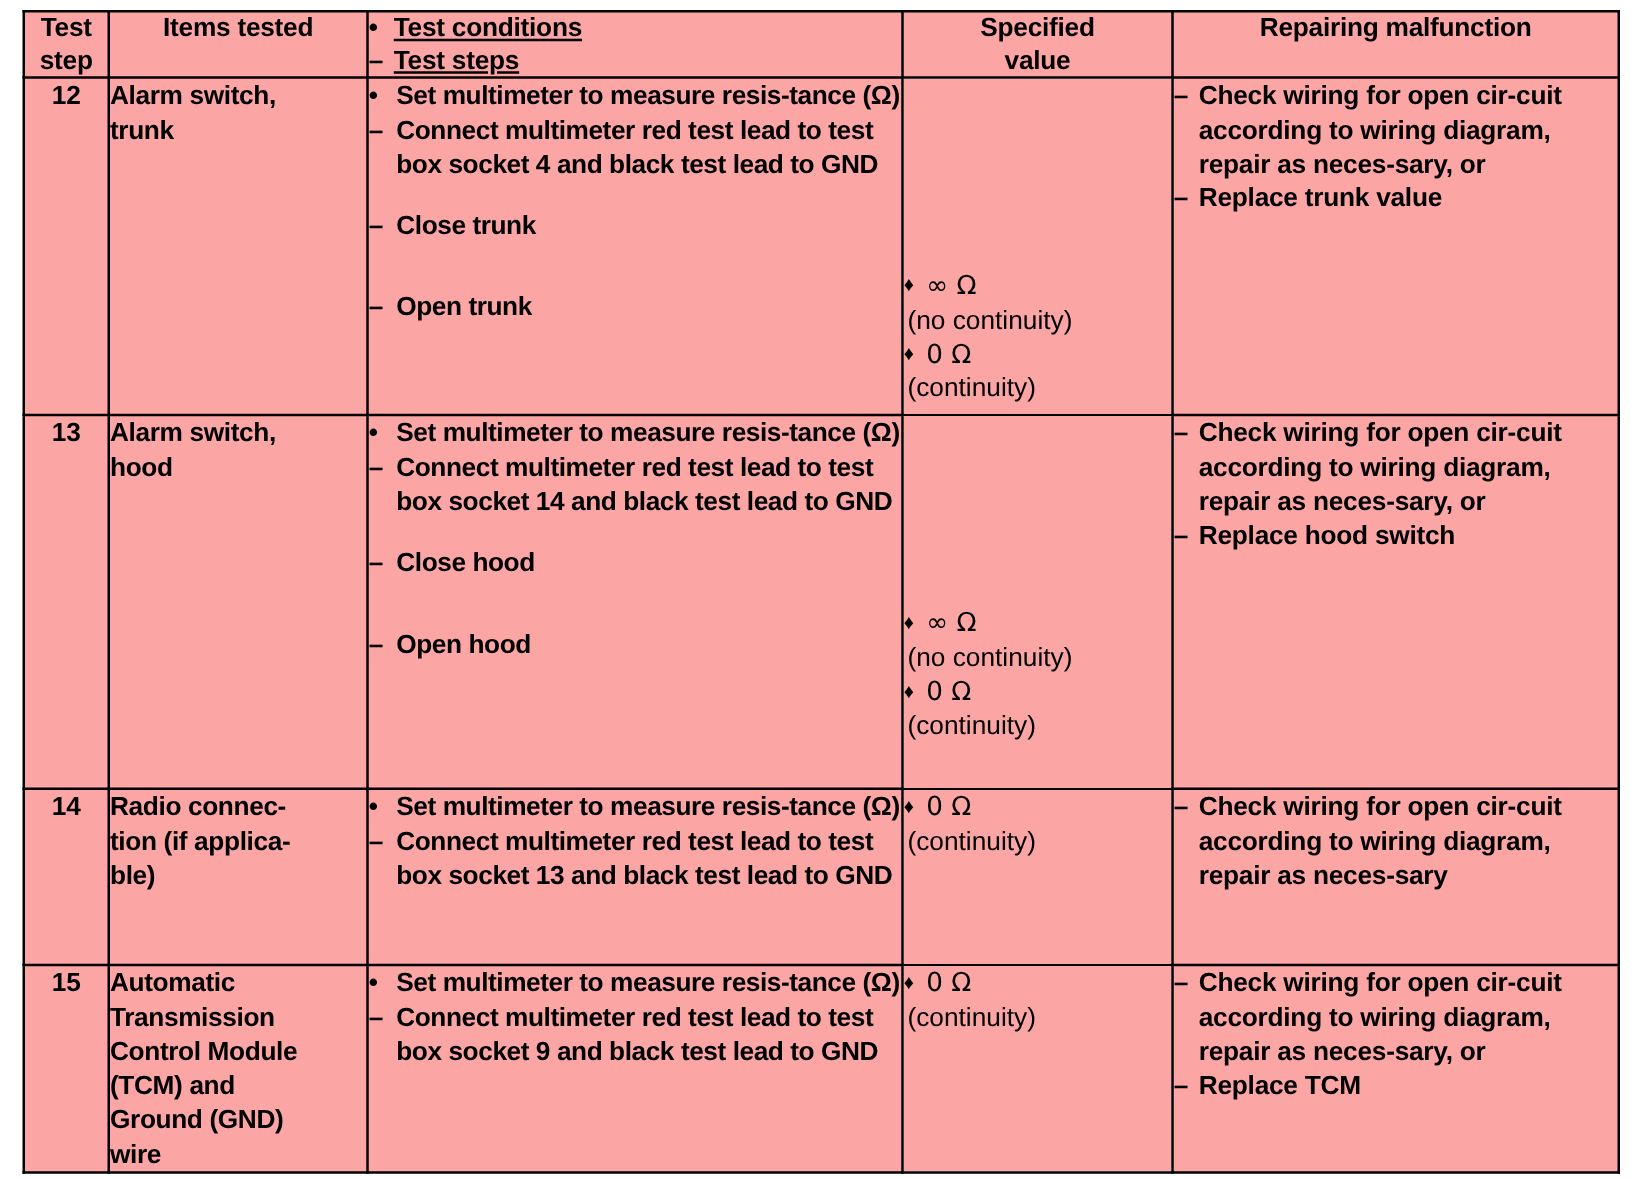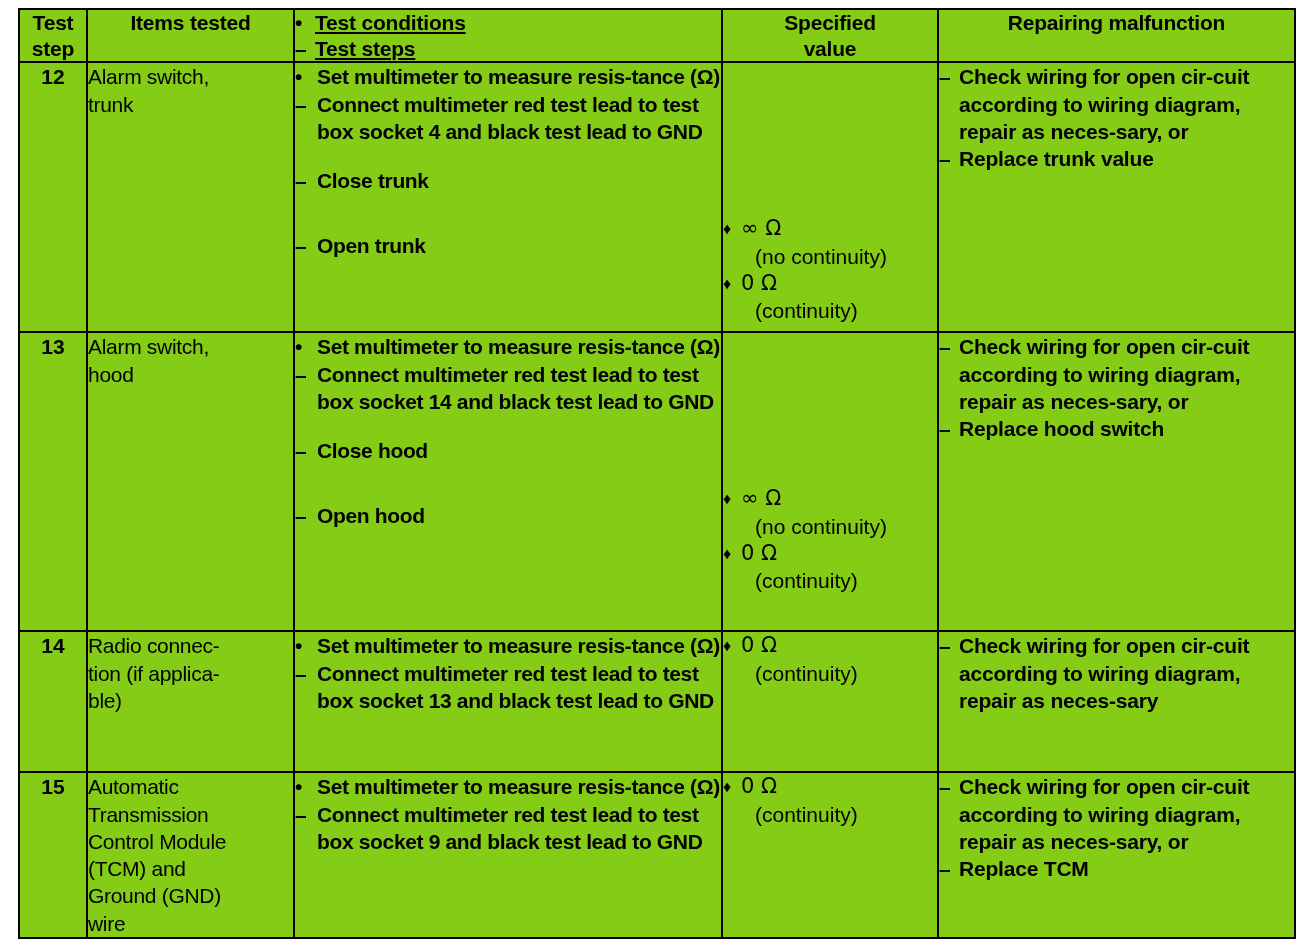--- a/index.html
+++ b/index.html
@@ -29,21 +29,21 @@
     width: 1276px;
     border-collapse: collapse;
     table-layout: fixed;
     background: #ffffff;
   }
   table.test-table td,
   table.test-table th {
     border: 2px solid #000000;
     vertical-align: top;
     padding: 0;
-    background: #84cc16;
+    background: #fca5a5;
   }
   
   col.c-step  { width: 68px;  }
   col.c-items { width: 207px; }
   col.c-cond  { width: 428px; }
   col.c-spec  { width: 216px; }
   col.c-rep   { width: 357px; }
 
   
   thead th {
@@ -114,41 +114,41 @@
     flex: 1 1 auto;
   }
   .cond-cell .bline { font-weight: bold; letter-spacing: -0.35px; }
   .cond-cell .bline + .bline { margin-top: 0px; }
   .rep-cell .bmark { flex: 0 0 20px; width: 20px; }
 
   
   .gap-a { height: 22px; }
   .gap-b { height: 38px; }
 
-  .items-line { margin: 0; }
+  .items-line { margin: 0; font-weight: bold; }
 
   
   .spec-stack {
     font-weight: normal;
   }
   .spec-push-12 { height: 152px; }
   .spec-push-13 { height: 152px; }
   .spec-item { margin: 0; }
   .spec-head {
     display: flex;
     align-items: flex-start;
   }
   .spec-dia {
     flex: 0 0 18px;
     width: 18px;
     font-size: 16px;
     line-height: 1.70;
   }
   .spec-val { white-space: nowrap; }
-  .spec-sub { padding-left: 32px; white-space: nowrap; }
+  .spec-sub { padding-left: 3px; white-space: nowrap; }
   .omega { font-family: "DejaVu Sans", sans-serif; }
 </style>
 </head>
 <body>
 
 <div class="page">
 
   <table class="test-table">
     <colgroup>
       <col class="c-step">

